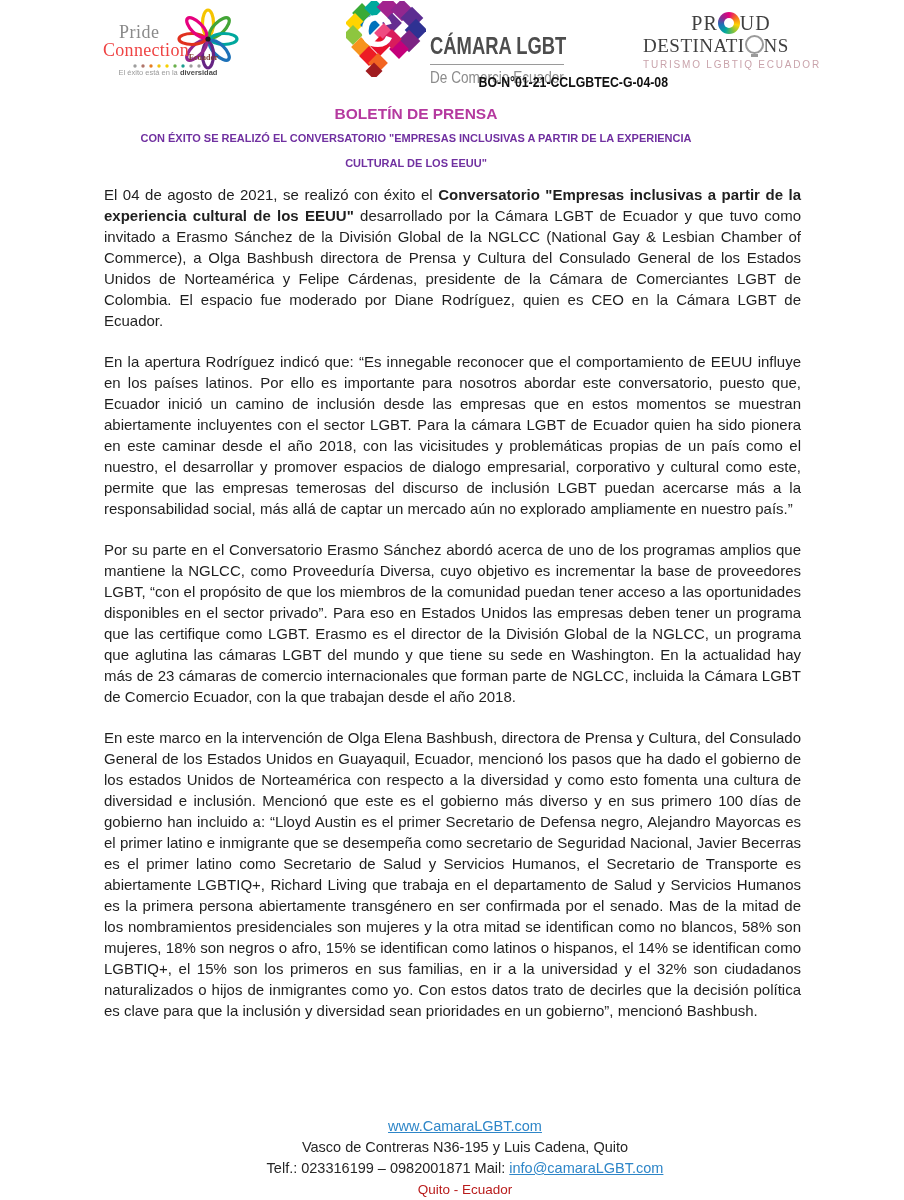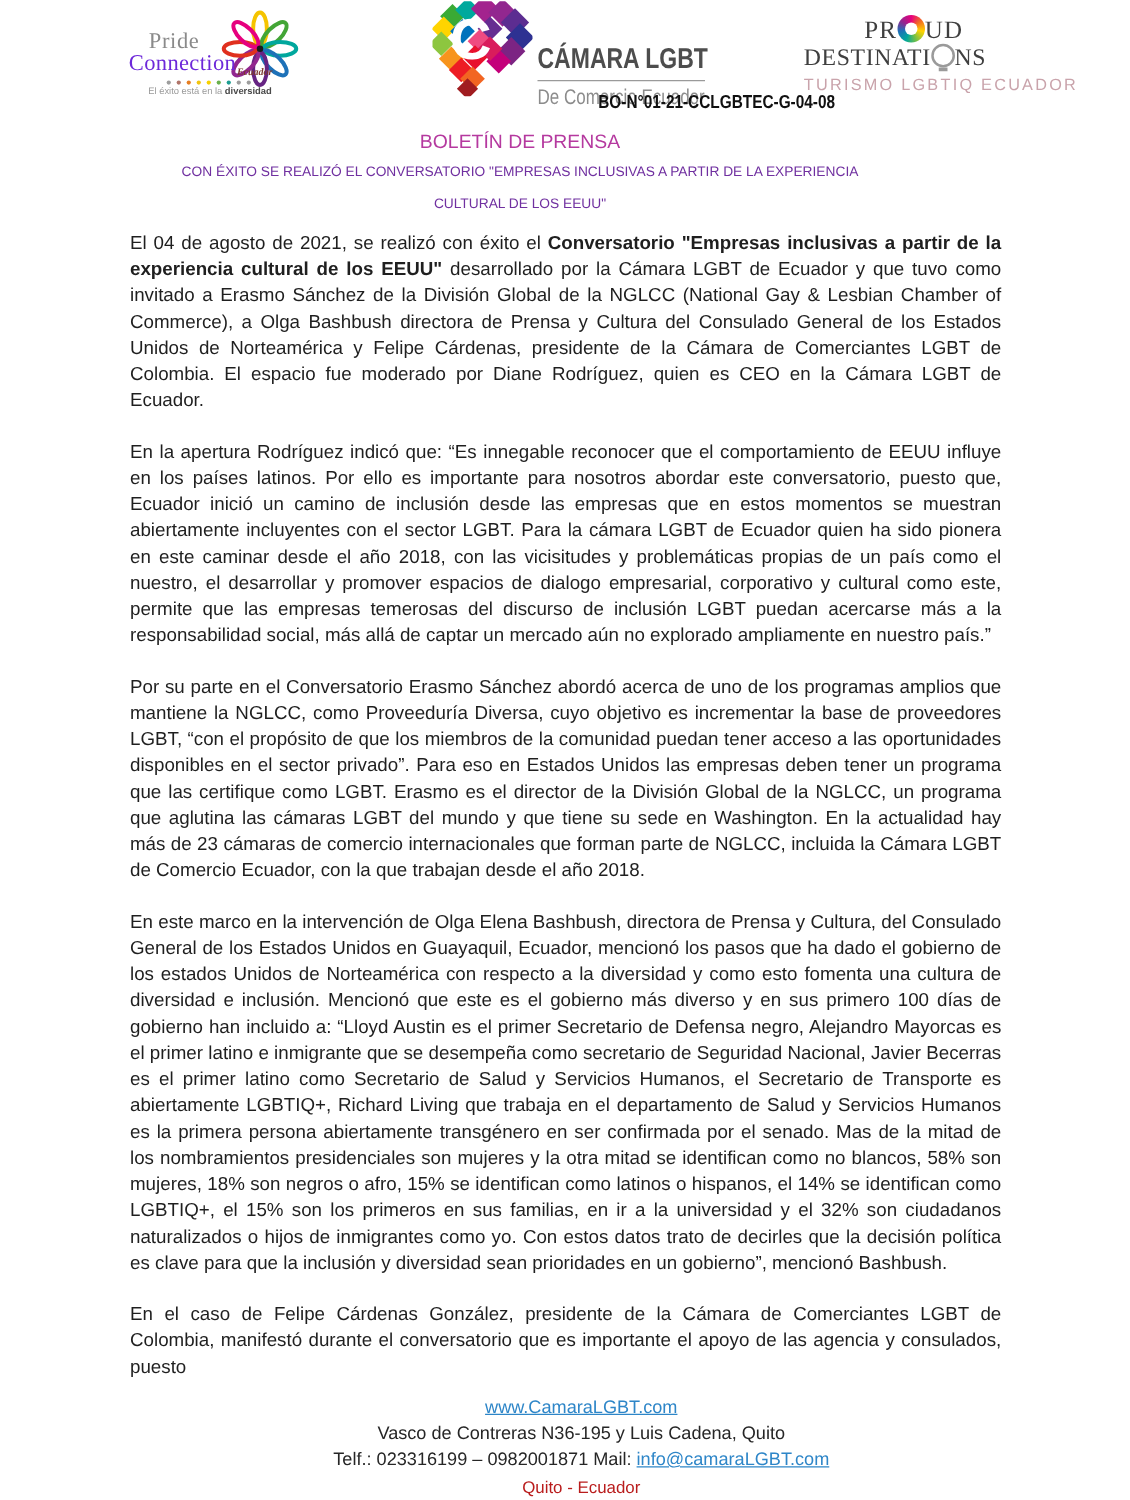--- a/index.html
+++ b/index.html
@@ -8,23 +8,23 @@
 
   
   .letterhead{position:absolute;left:0;top:0;width:758px;height:100px;}
 
   
   .pride-logo{position:absolute;left:103px;top:4px;width:140px;height:72px;}
   .pride-flower{position:absolute;left:68px;top:-3px;}
   .pride-word1{position:absolute;left:16px;top:18px;font-family:"Liberation Serif",serif;
                font-size:18px;color:#8a8a8a;letter-spacing:.5px;}
   .pride-word2{position:absolute;left:0;top:36px;font-family:"Liberation Serif",serif;
-               font-size:18px;color:#6d28d9;letter-spacing:.3px;}
+               font-size:18px;color:#ef4444;letter-spacing:.3px;}
   .pride-country{position:absolute;left:0;top:49px;width:115px;text-align:right;
-               font-family:"Liberation Serif",serif;font-weight:bold;font-size:8px;color:#7c3a30;font-style:italic;}
+               font-family:"Liberation Serif",serif;font-weight:bold;font-size:8px;color:#7c3a30;}
   .pride-dots{position:absolute;left:28px;top:59px;}
   .pride-tagline{position:absolute;left:0;top:64px;width:130px;text-align:center;
                font-size:7.5px;color:#9a9a9a;}
   .pride-tagline b{color:#4a4a4a;}
 
   
   .camara-logo{position:absolute;left:346px;top:1px;width:230px;height:78px;}
   .camara-map{position:absolute;left:0;top:0;}
   .camara-text{position:absolute;left:84px;top:10px;width:146px;margin-top:22px;}
   .camara-title{font-size:23px;font-weight:bold;color:#4d4d4d;transform:scaleX(.8);
@@ -39,29 +39,29 @@
   .proud-line1{font-size:20px;letter-spacing:1px;line-height:20px;margin-left:36px;white-space:nowrap;}
   .proud-line2{font-size:19px;letter-spacing:.5px;line-height:19px;margin-top:1px;white-space:nowrap;}
   .proud-o-color{display:inline-block;width:22px;height:22px;border-radius:50%;vertical-align:-4px;
       background:conic-gradient(#e6007e,#f36f21,#ffd300,#7ac143,#00a79d,#1d71b8,#92278f,#e6007e);
       position:relative;}
   .proud-o-color::after{content:"";position:absolute;inset:6px;background:#fff;border-radius:50%;}
   .proud-o-gray{display:inline-block;width:15px;height:15px;border:2px solid #9a9a9a;border-radius:50%;
       vertical-align:-2px;position:relative;}
   .proud-o-gray::after{content:"";position:absolute;left:4px;bottom:-5px;width:7px;height:3px;
       background:#9a9a9a;}
-  .proud-tagline{margin-top:4px;font-size:13px;letter-spacing:1.8px;color:#c9a3ab;
+  .proud-tagline{margin-top:4px;font-size:10px;letter-spacing:1.8px;color:#c9a3ab;
       font-family:"Liberation Sans",sans-serif;white-space:nowrap;}
 
   
   .bo-code{position:absolute;top:73px;right:90px;font-size:15px;font-weight:bold;color:#101010;
       transform:scaleX(.82);transform-origin:right top;white-space:nowrap;}
 
   
-  .title-block{position:absolute;left:0;top:101px;width:832px;text-align:center;font-weight:normal;}
+  .title-block{position:absolute;left:0;top:101px;width:832px;text-align:center;font-weight:bold;}
   .title-line1{font-size:15.5px;line-height:25px;color:var(--title_pink,#b5399f);}
   .title-line2{font-size:11px;line-height:25px;color:var(--subtitle_purple,#7030a0);}
 
   
   .body-text{position:absolute;left:104px;top:184px;width:697px;}
   .body-text p{margin:0 0 20px 0;font-size:15px;line-height:21px;text-align:justify;}
   .body-text p strong{font-weight:bold;}
 
   
   .page-footer{position:absolute;left:13px;top:1116px;width:904px;text-align:center;
@@ -166,21 +166,20 @@
     <div class="title-line1">BOLETÍN DE PRENSA</div>
     <div class="title-line2">CON ÉXITO SE REALIZÓ EL CONVERSATORIO "EMPRESAS INCLUSIVAS A PARTIR DE LA EXPERIENCIA</div>
     <div class="title-line2">CULTURAL DE LOS EEUU"</div>
   </div>
 
   <div class="body-text">
     <p><span>El 04 de agosto de 2021, se realizó con éxito el </span><strong>Conversatorio "Empresas inclusivas a partir de la experiencia cultural de los EEUU"</strong><span> desarrollado por la Cámara LGBT de Ecuador y que tuvo como invitado a Erasmo Sánchez de la División Global de la NGLCC (National Gay &amp; Lesbian Chamber of Commerce), a Olga Bashbush directora de Prensa y Cultura del Consulado General de los Estados Unidos de Norteamérica y Felipe Cárdenas, presidente de la Cámara de Comerciantes LGBT de Colombia. El espacio fue moderado por Diane Rodríguez, quien es CEO en la Cámara LGBT de Ecuador.</span></p>
     <p>En la apertura Rodríguez indicó que: “Es innegable reconocer que el comportamiento de EEUU influye en los países latinos. Por ello es importante para nosotros abordar este conversatorio, puesto que, Ecuador inició un camino de inclusión desde las empresas que en estos momentos se muestran abiertamente incluyentes con el sector LGBT. Para la cámara LGBT de Ecuador quien ha sido pionera en este caminar desde el año 2018, con las vicisitudes y problemáticas propias de un país como el nuestro, el desarrollar y promover espacios de dialogo empresarial, corporativo y cultural como este, permite que las empresas temerosas del discurso de inclusión LGBT puedan acercarse más a la responsabilidad social, más allá de captar un mercado aún no explorado ampliamente en nuestro país.”</p>
     <p>Por su parte en el Conversatorio Erasmo Sánchez abordó acerca de uno de los programas amplios que mantiene la NGLCC, como Proveeduría Diversa, cuyo objetivo es incrementar la base de proveedores LGBT, “con el propósito de que los miembros de la comunidad puedan tener acceso a las oportunidades disponibles en el sector privado”. Para eso en Estados Unidos las empresas deben tener un programa que las certifique como LGBT. Erasmo es el director de la División Global de la NGLCC, un programa que aglutina las cámaras LGBT del mundo y que tiene su sede en Washington. En la actualidad hay más de 23 cámaras de comercio internacionales que forman parte de NGLCC, incluida la Cámara LGBT de Comercio Ecuador, con la que trabajan desde el año 2018.</p>
     <p>En este marco en la intervención de Olga Elena Bashbush, directora de Prensa y Cultura, del Consulado General de los Estados Unidos en Guayaquil, Ecuador, mencionó los pasos que ha dado el gobierno de los estados Unidos de Norteamérica con respecto a la diversidad y como esto fomenta una cultura de diversidad e inclusión. Mencionó que este es el gobierno más diverso y en sus primero 100 días de gobierno han incluido a: “Lloyd Austin es el primer Secretario de Defensa negro, Alejandro Mayorcas es el primer latino e inmigrante que se desempeña como secretario de Seguridad Nacional, Javier Becerras es el primer latino como Secretario de Salud y Servicios Humanos, el Secretario de Transporte es abiertamente LGBTIQ+, Richard Living que trabaja en el departamento de Salud y Servicios Humanos es la primera persona abiertamente transgénero en ser confirmada por el senado. Mas de la mitad de los nombramientos presidenciales son mujeres y la otra mitad se identifican como no blancos, 58% son mujeres, 18% son negros o afro, 15% se identifican como latinos o hispanos, el 14% se identifican como LGBTIQ+, el 15% son los primeros en sus familias, en ir a la universidad y el 32% son ciudadanos naturalizados o hijos de inmigrantes como yo. Con estos datos trato de decirles que la decisión política es clave para que la inclusión y diversidad sean prioridades en un gobierno”, mencionó Bashbush.</p>
-    <p>En el caso de Felipe Cárdenas González, presidente de la Cámara de Comerciantes LGBT de Colombia, manifestó durante el conversatorio que es importante el apoyo de las agencia y consulados, puesto</p>
   </div>
 
   <div class="page-footer">
     <div><a href="#">www.CamaraLGBT.com</a></div>
     <div>Vasco de Contreras N36-195 y Luis Cadena, Quito</div>
     <div><span>Telf.: 023316199 – 0982001871 Mail: </span><a href="#">info@camaraLGBT.com</a></div>
     <div class="footer-city">Quito - Ecuador</div>
   </div>
 
 </div>

